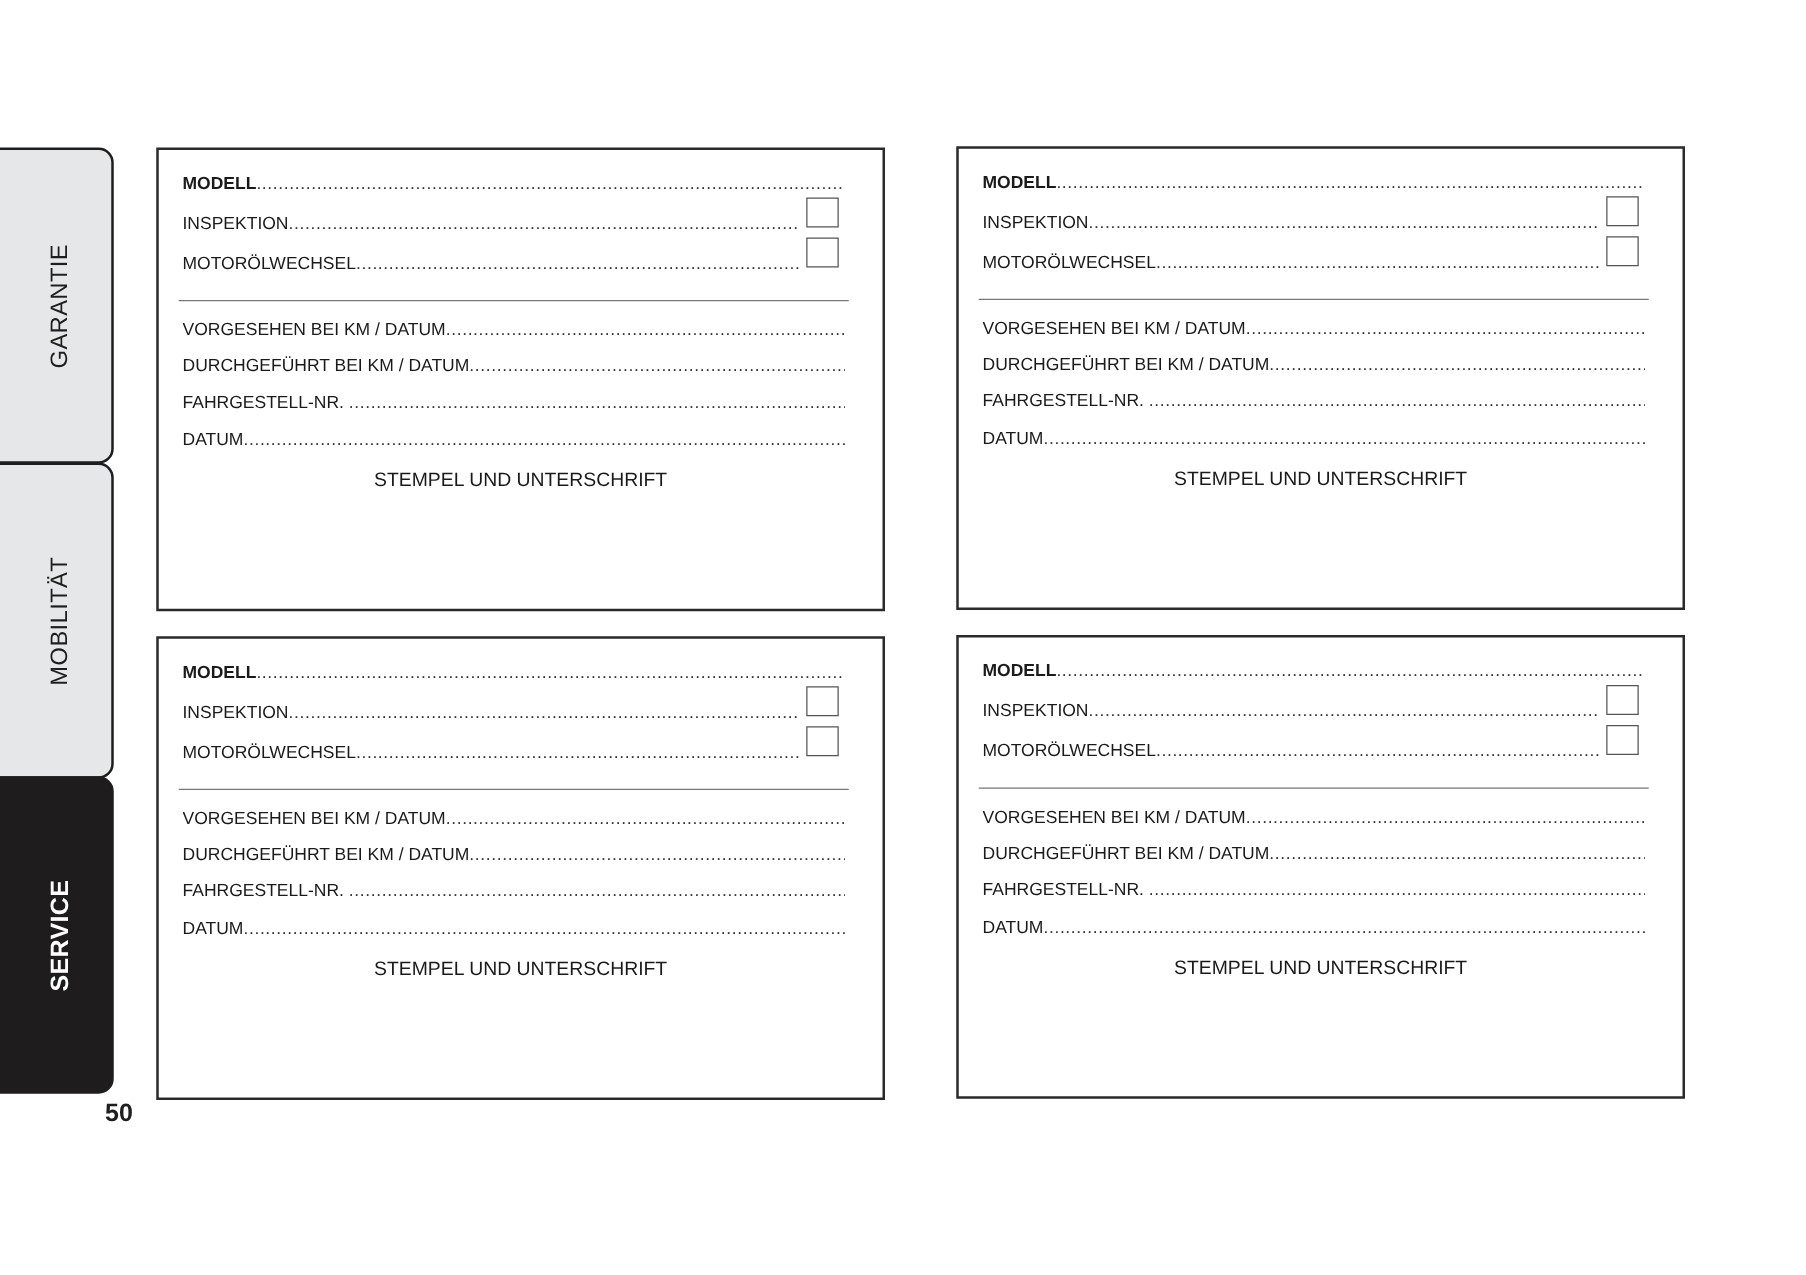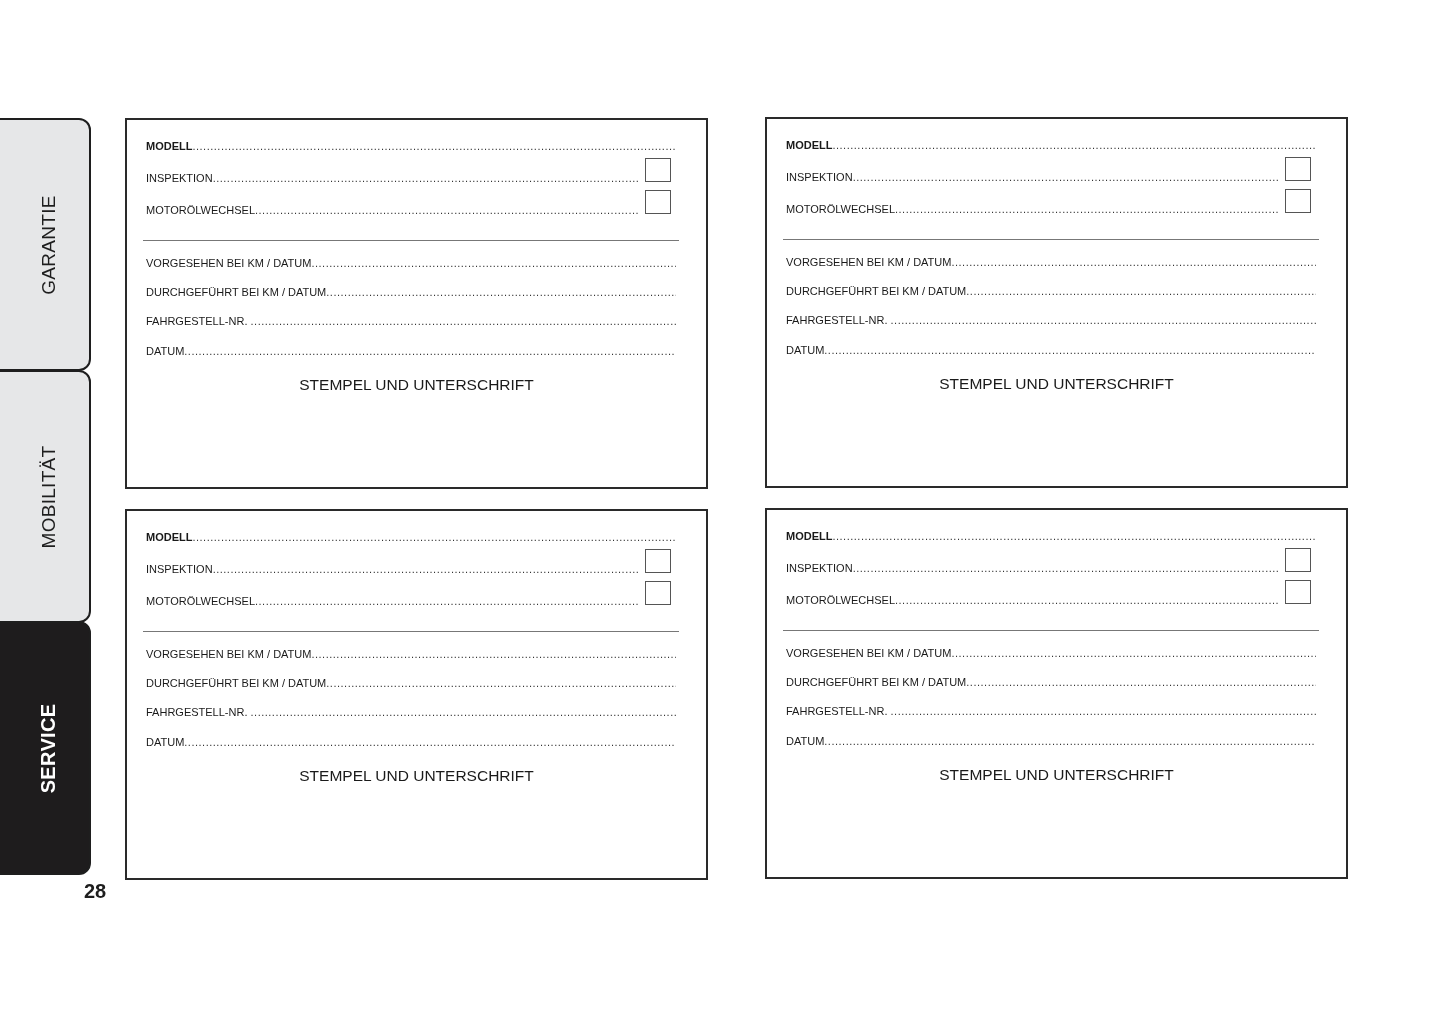--- a/index.html
+++ b/index.html
@@ -3,42 +3,42 @@
 <meta charset="utf-8">
 <style>
   html, body { margin:0; padding:0; background:#ffffff; }
   body { width:1445px; height:1020px; position:relative; overflow:hidden; font-family:"Liberation Sans", sans-serif; color:#1a1a1a; }
   .tab { position:absolute; left:-12px; width:103px; border:2px solid #1e1e1e; border-radius:0 12px 12px 0; box-sizing:border-box; background:#e6e7e8; display:flex; align-items:center; justify-content:center; }
   .tab.active { background:#1e1c1d; }
   .tab-label { transform:rotate(-90deg); white-space:nowrap; font-size:19px; letter-spacing:0.3px; color:#1e1e1e; margin-left:18px; }
   .tab.active .tab-label { color:#ffffff; font-weight:bold; font-size:20px; }
   .page-number { position:absolute; left:84px; top:880px; font-size:20px; font-weight:bold; color:#1e1e1e; }
   .card { position:absolute; width:583px; height:371px; border:2px solid #2a2a2a; box-sizing:border-box; background:#fff; }
-  .row { position:absolute; left:19px; display:flex; align-items:flex-end; font-size:11px; line-height:18px; white-space:nowrap; overflow:hidden; }
+  .row { position:absolute; left:19px; display:flex; align-items:flex-end; font-size:14px; line-height:18px; white-space:nowrap; overflow:hidden; }
   .row .lbl { flex:0 0 auto; }
   .row .lbl.bold { font-weight:bold; }
   .row .dots { flex:1 1 auto; overflow:hidden; letter-spacing:0.5px; color:#333; }
   .row .dots::after { content:"................................................................................................................................................................................................"; }
   .chk { position:absolute; width:26px; height:24px; border:1.5px solid #555; box-sizing:border-box; background:#fff; }
   .sep { position:absolute; left:16px; width:536px; height:0; border-top:1.5px solid #777; }
   .stamp { position:absolute; left:0; right:0; top:256px; text-align:center; font-size:15.5px; }
 </style>
 </head>
 <body>
 
 <div class="tab" style="top:118px;height:253px;">
   <span class="tab-label">GARANTIE</span>
 </div>
 <div class="tab" style="top:370px;height:253px;">
   <span class="tab-label">MOBILITÄT</span>
 </div>
 <div class="tab active" style="top:621px;height:254px;">
   <span class="tab-label">SERVICE</span>
 </div>
-<div class="page-number">28</div>
+<div class="page-number">50</div>
 
 <div class="card" style="left:125px;top:118px;">
   <div class="row" style="top:17px;width:530px;">
       <span class="lbl bold">MODELL</span>
       <span class="dots"></span>
     </div>
   <div class="row" style="top:49px;width:494px;">
       <span class="lbl">INSPEKTION</span>
       <span class="dots"></span>
     </div>

